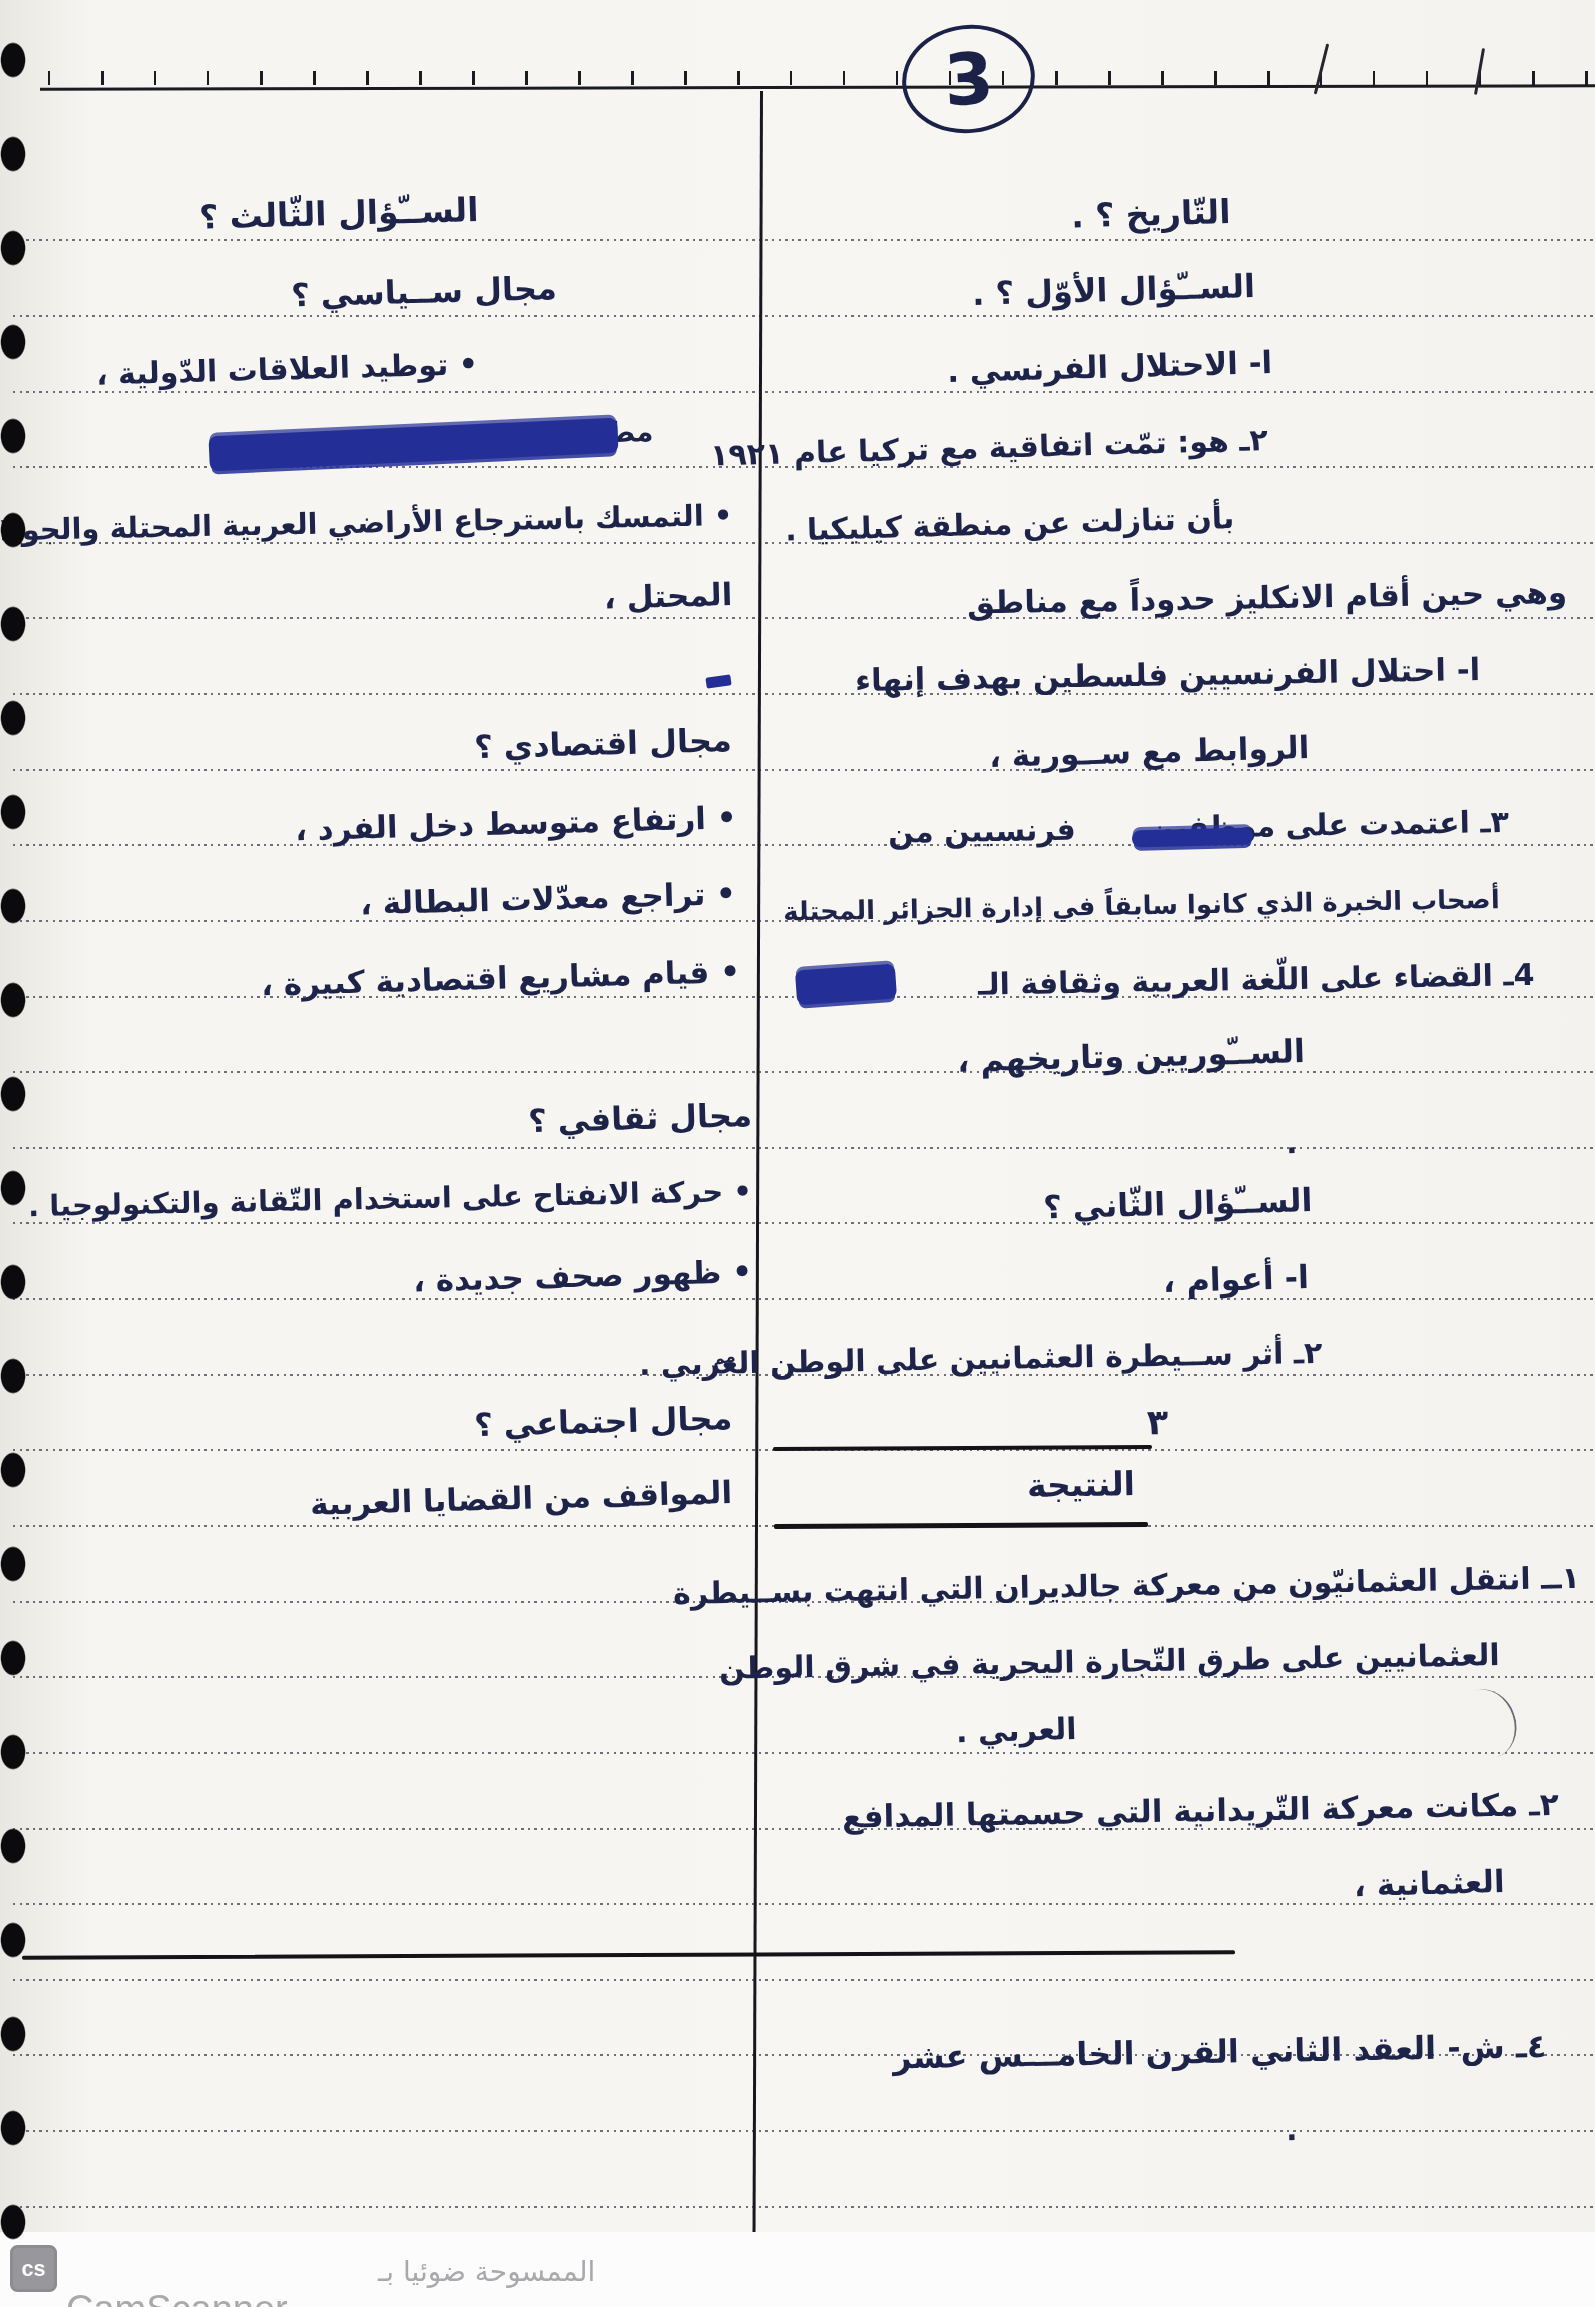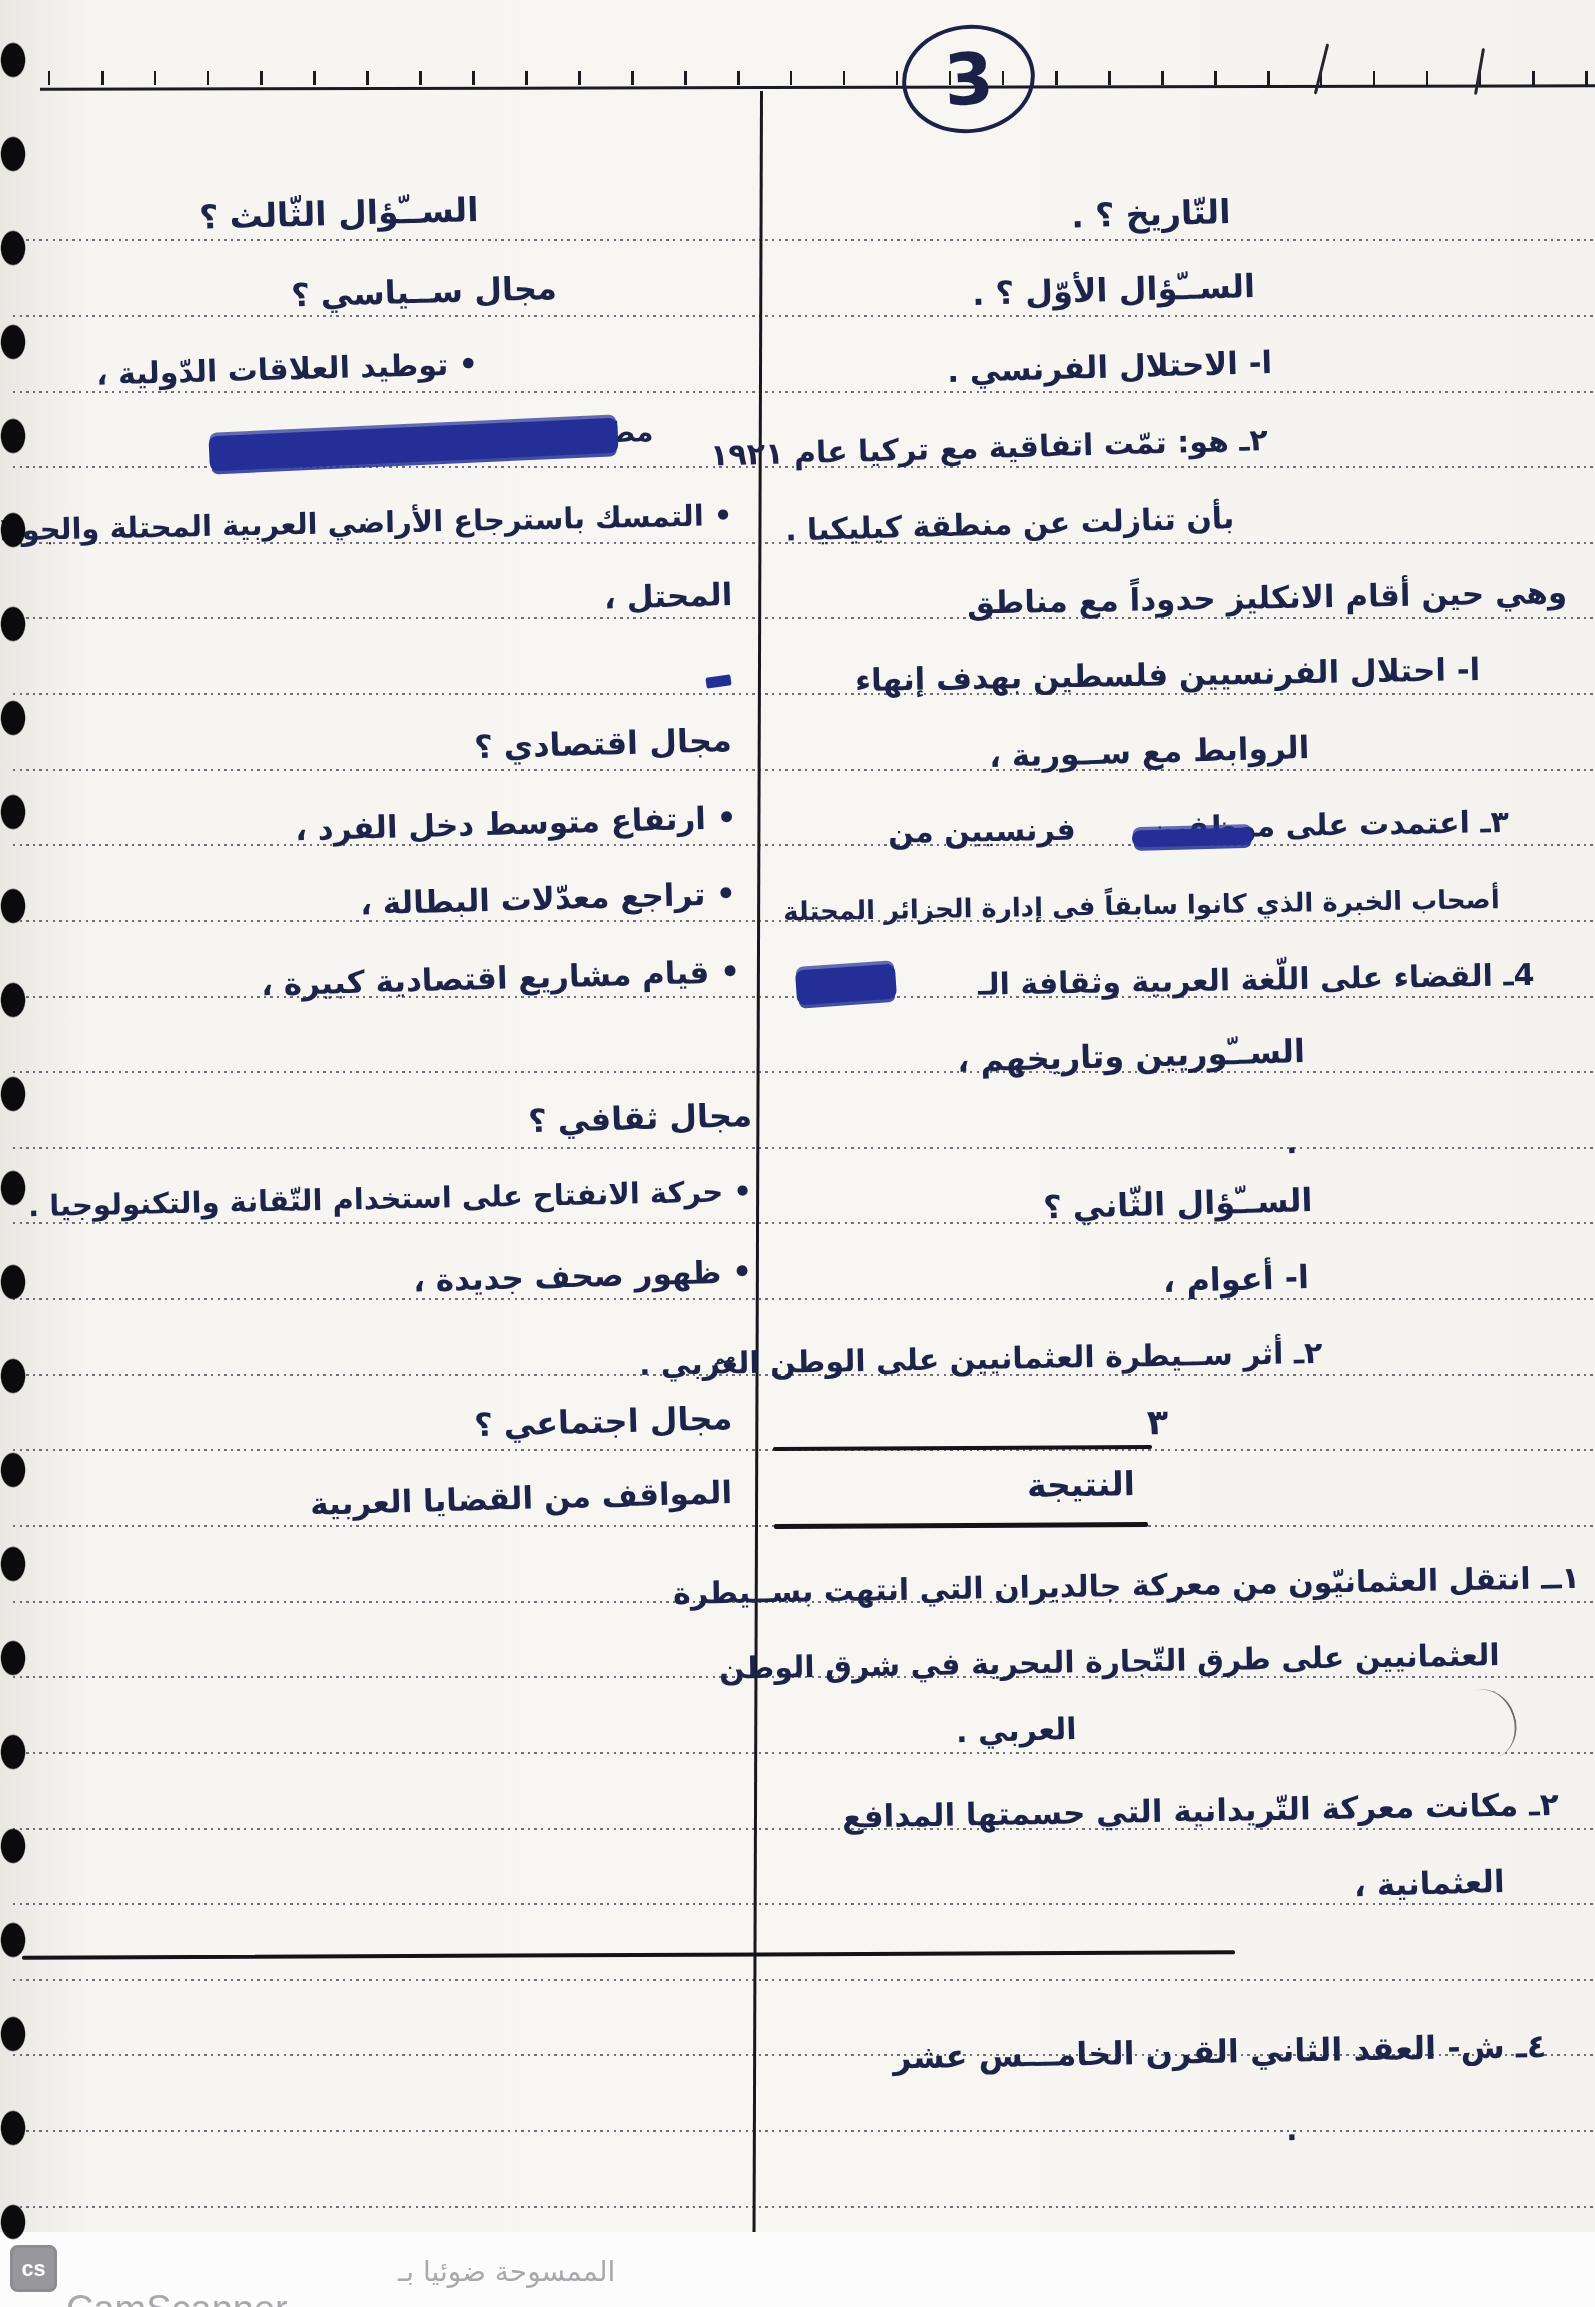--- a/index.html
+++ b/index.html
@@ -37,21 +37,21 @@
   .bluemark{position:absolute;background:#232f96;border-radius:2.5px;z-index:5;}
   
   .thick{position:absolute;background:#131318;z-index:4;border-radius:1.7px;}
   .arc{position:absolute;width:58px;height:70px;border:none;border-right:2.5px solid #6a6a72;border-radius:50%;transform:rotate(-18deg);z-index:2;}
   
   .footer{position:absolute;left:0;top:2232px;width:1596px;height:75px;background:#fcfcfc;z-index:5;}
   .csbadge{position:absolute;left:10px;top:13.3px;width:47px;height:47px;background:#98989c;border-radius:7.5px;
     display:flex;align-items:center;justify-content:center;border:3.3px solid #8d8d91;box-sizing:border-box;}
   .csbadge span{color:#ffffff;font-weight:bold;font-size:21.6px;font-family:"Liberation Sans",sans-serif;}
   .brand{position:absolute;left:66px;top:15px;font-size:38px;color:#a9a9ad;font-family:"Liberation Sans",sans-serif;margin-top:41px;}
-  .wm-ar{position:absolute;left:398px;top:23px;font-size:28px;color:#a9a9ad;direction:rtl;font-family:"DejaVu Sans",sans-serif;}
+  .wm-ar{position:absolute;left:378px;top:23px;font-size:28px;color:#a9a9ad;direction:rtl;font-family:"DejaVu Sans",sans-serif;}
 </style>
 </head>
 <body>
 
 <div id="page">
 
   <div class="topticks"></div>
   <div class="topline"></div>
   <div id="rules">
       <div class="rule" style="top: 239px;"></div>

